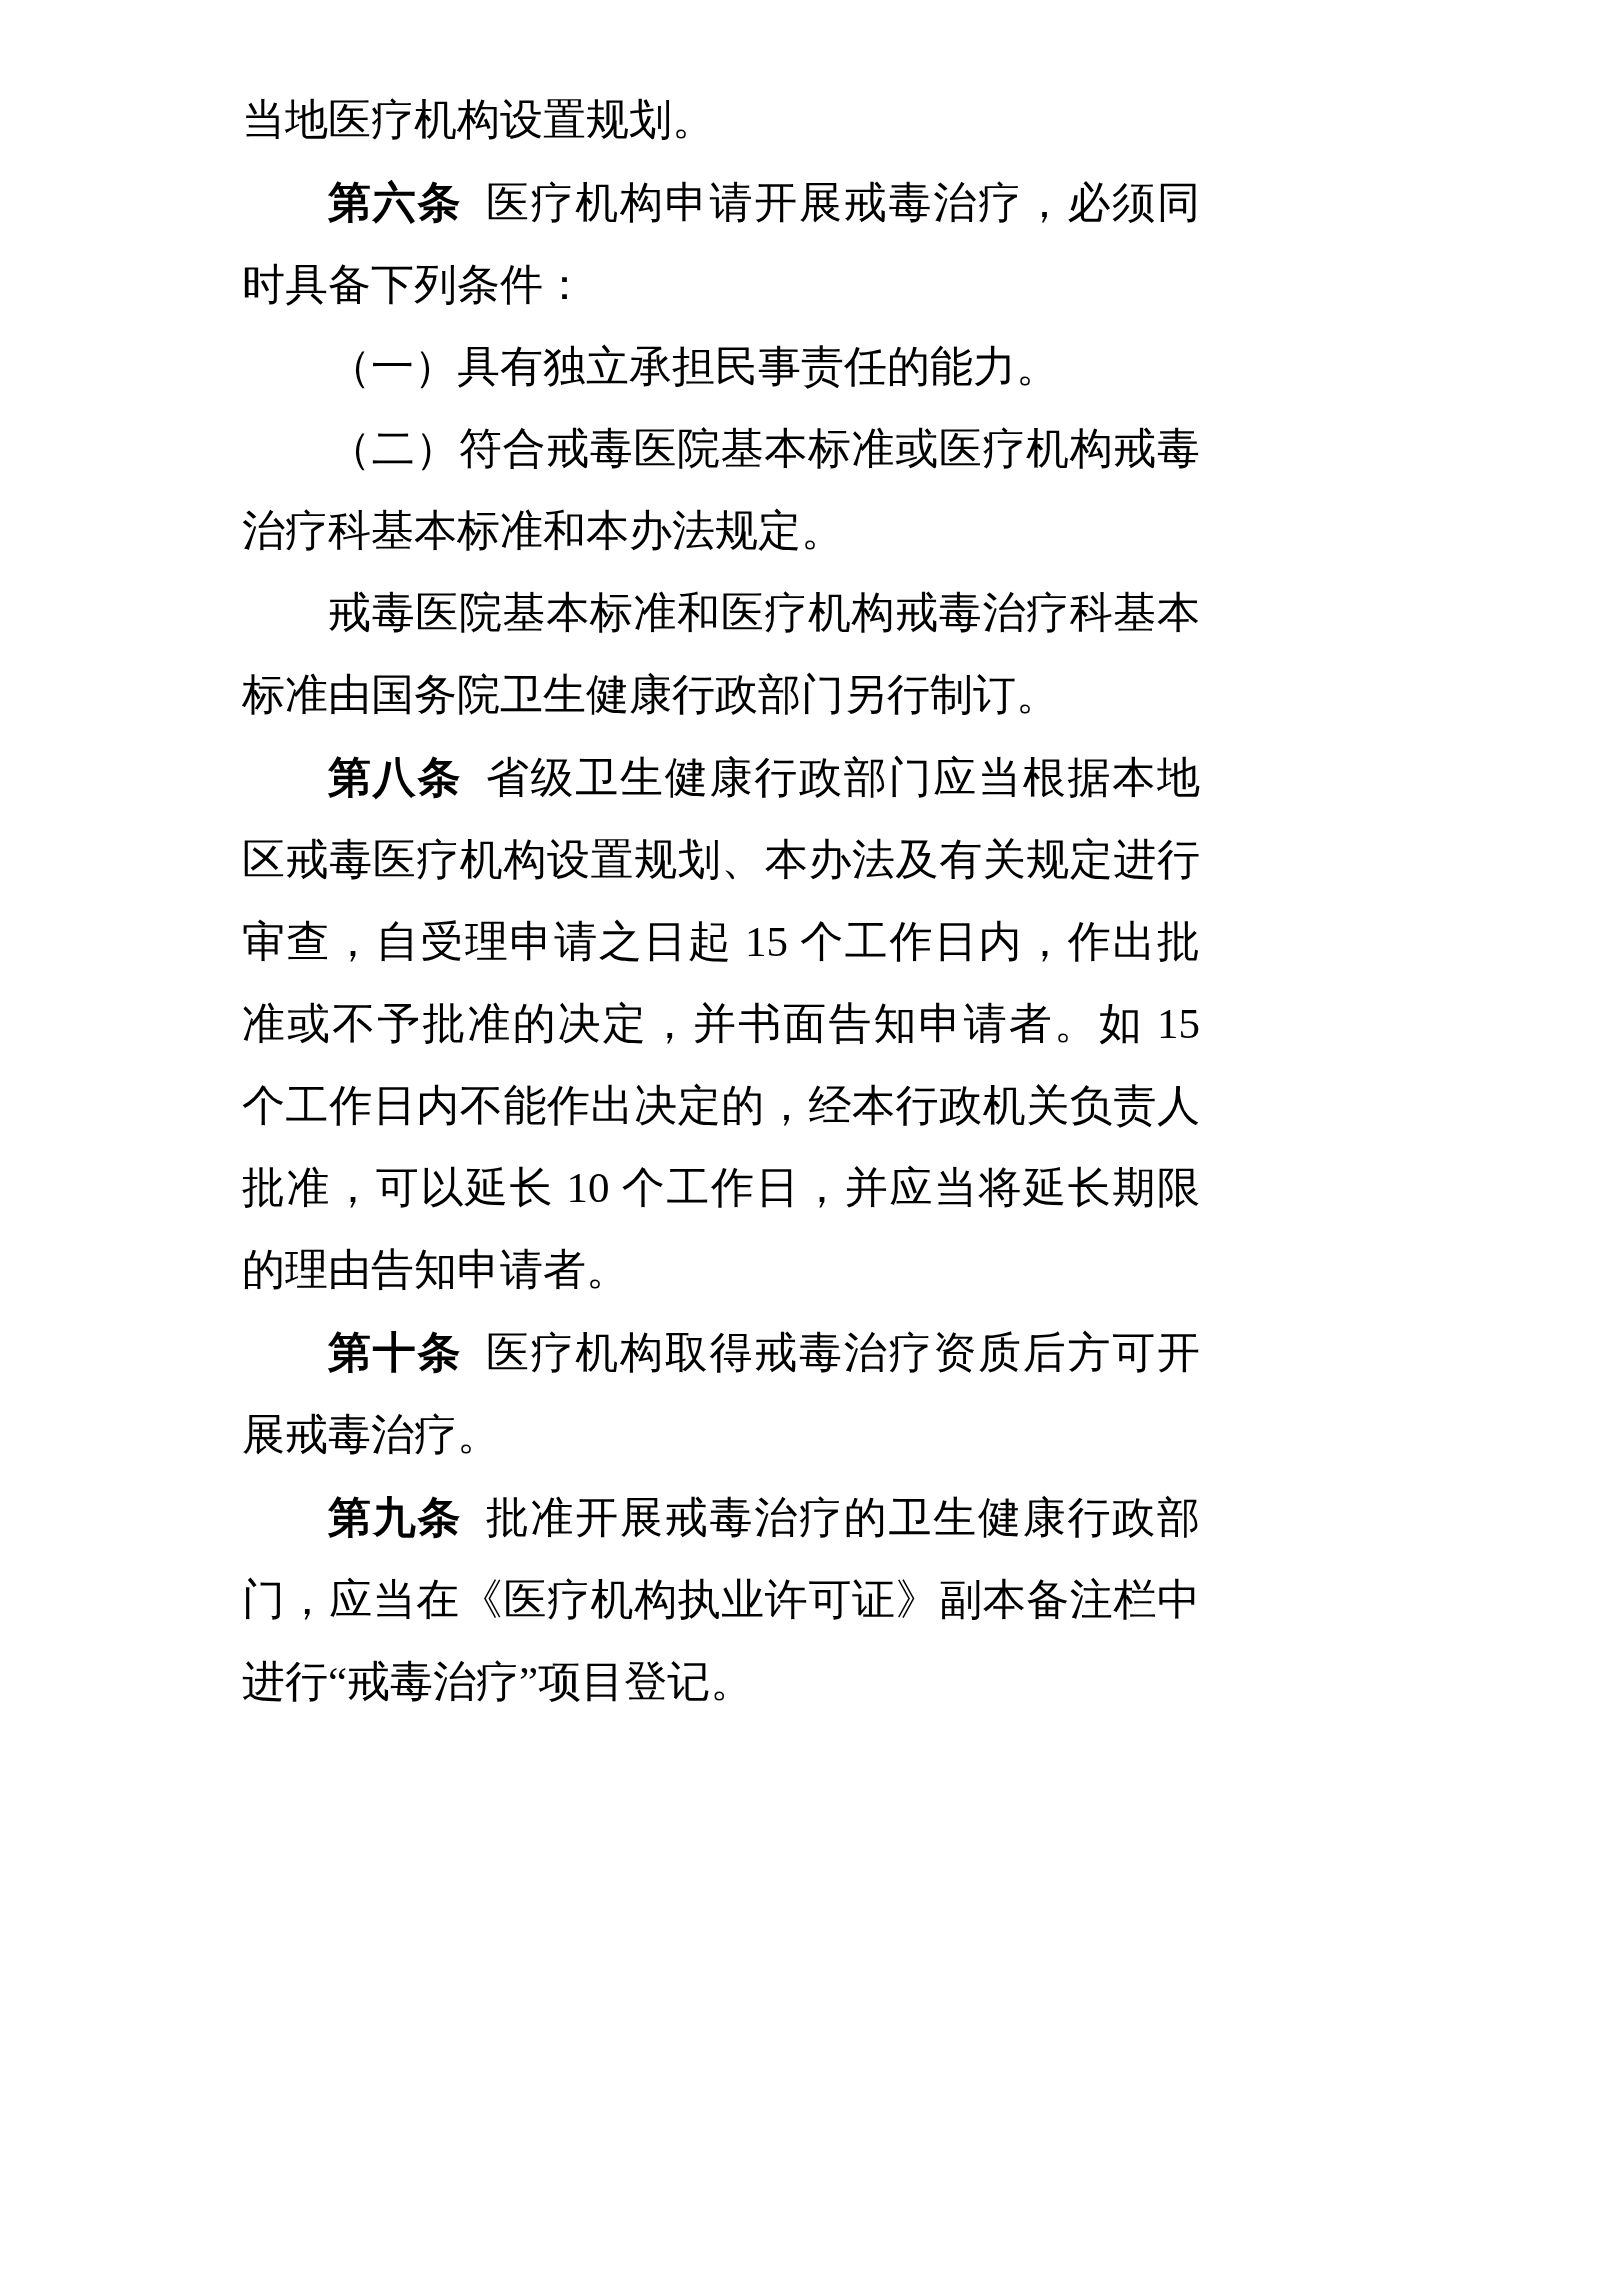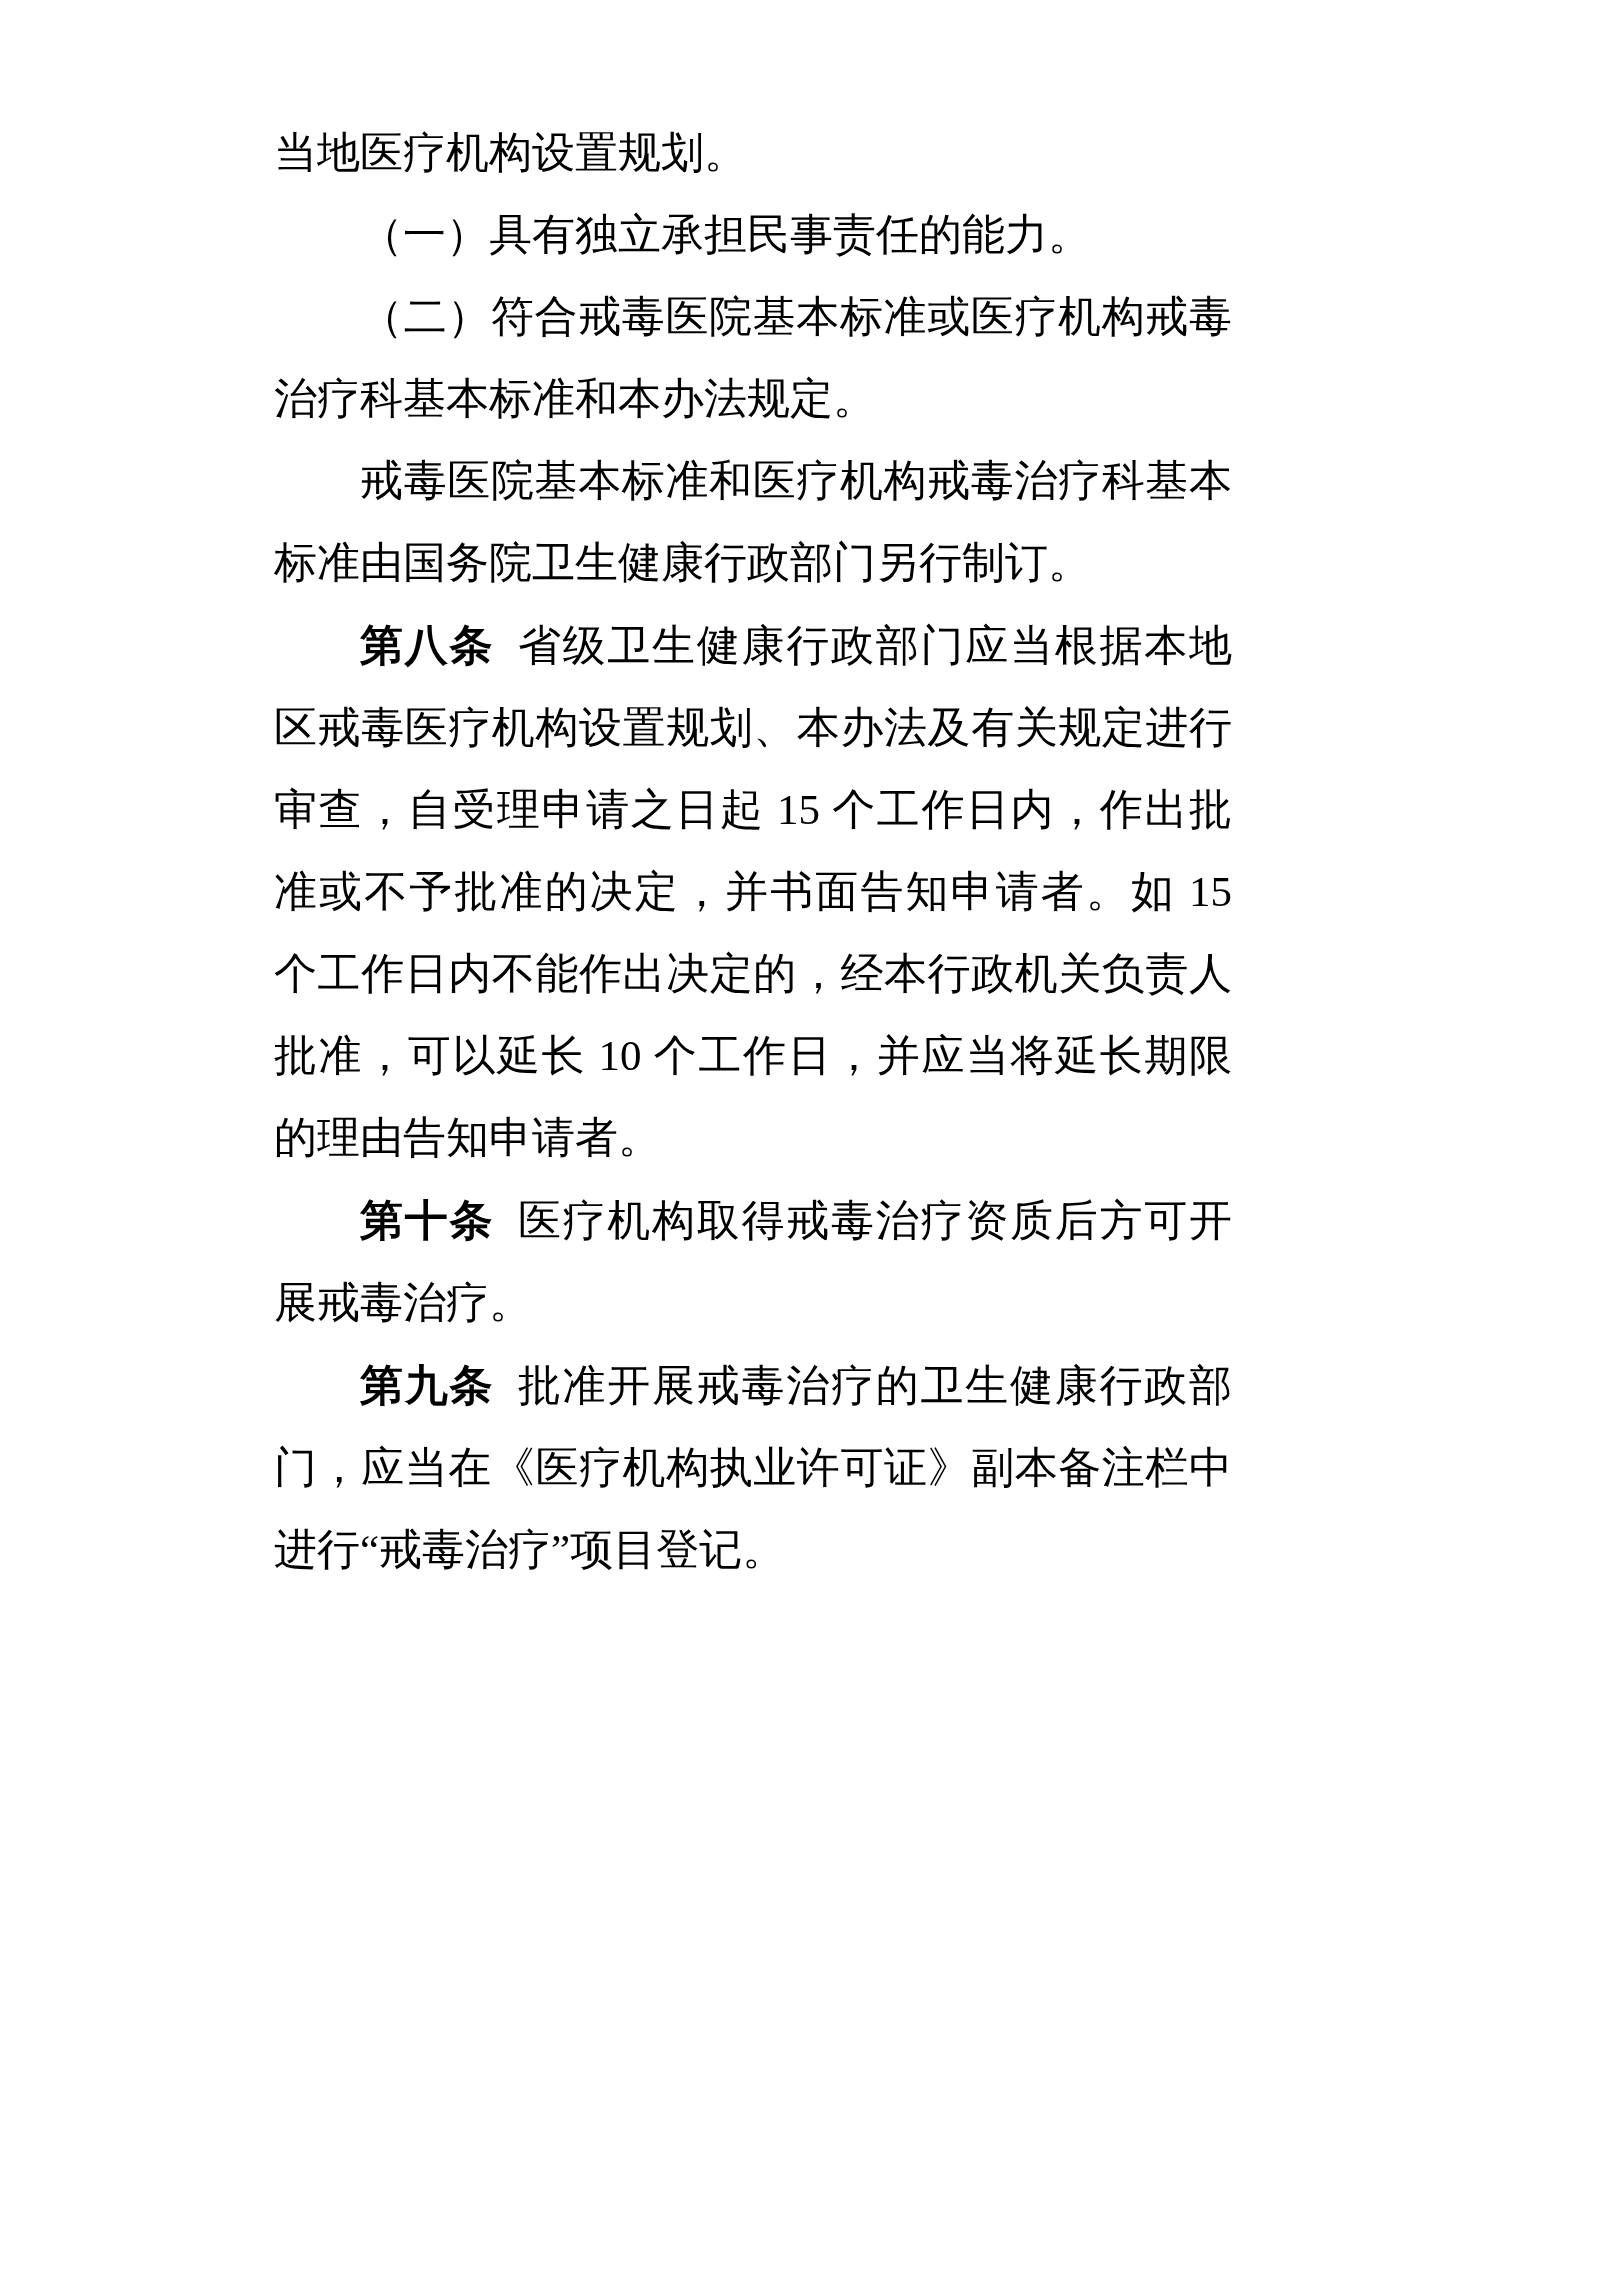--- a/index.html
+++ b/index.html
@@ -6,23 +6,22 @@
     margin: 0;
     padding: 0;
     background: #ffffff;
   }
   .page {
     position: relative;
     width: 1442px;
     height: 2295px;
     background: #ffffff;
     box-sizing: border-box;
-    padding: 112px 242px 0 242px;
+    padding: 79px 242px 0 242px;
     overflow: hidden;
-    margin-left: 32px;
   }
   .doc {
     color: #000000;
     font-family: "Liberation Serif", "DejaVu Serif", serif;
     font-size: 43px;
     line-height: 82px;
     text-align: justify;
     text-justify: inter-ideograph;
     letter-spacing: 0;
   }
@@ -45,20 +44,21 @@
   }
 </style>
 </head>
 <body>
 
 <div class="page">
   <div class="doc">
 
     <p class="no-indent"><span>当地医疗机构设置规划。</span></p>
 
+    <p><b class="term">第六条</b><span>医疗机构申请开展戒毒治疗，必须同时具备下列条件：</span></p>
 
     <p><span>（一）具有独立承担民事责任的能力。</span></p>
 
     <p><span>（二）符合戒毒医院基本标准或医疗机构戒毒治疗科基本标准和本办法规定。</span></p>
 
     <p><span>戒毒医院基本标准和医疗机构戒毒治疗科基本标准由国务院卫生健康行政部门另行制订。</span></p>
 
 
     <p><b class="term">第八条</b><span>省级卫生健康行政部门应当根据本地区戒毒医疗机构设置规划、本办法及有关规定进行审查，自受理申请之日起 15 个工作日内，作出批准或不予批准的决定，并书面告知申请者。如 15 个工作日内不能作出决定的，经本行政机关负责人批准，可以延长 10 个工作日，并应当将延长期限的理由告知申请者。</span></p>
 

